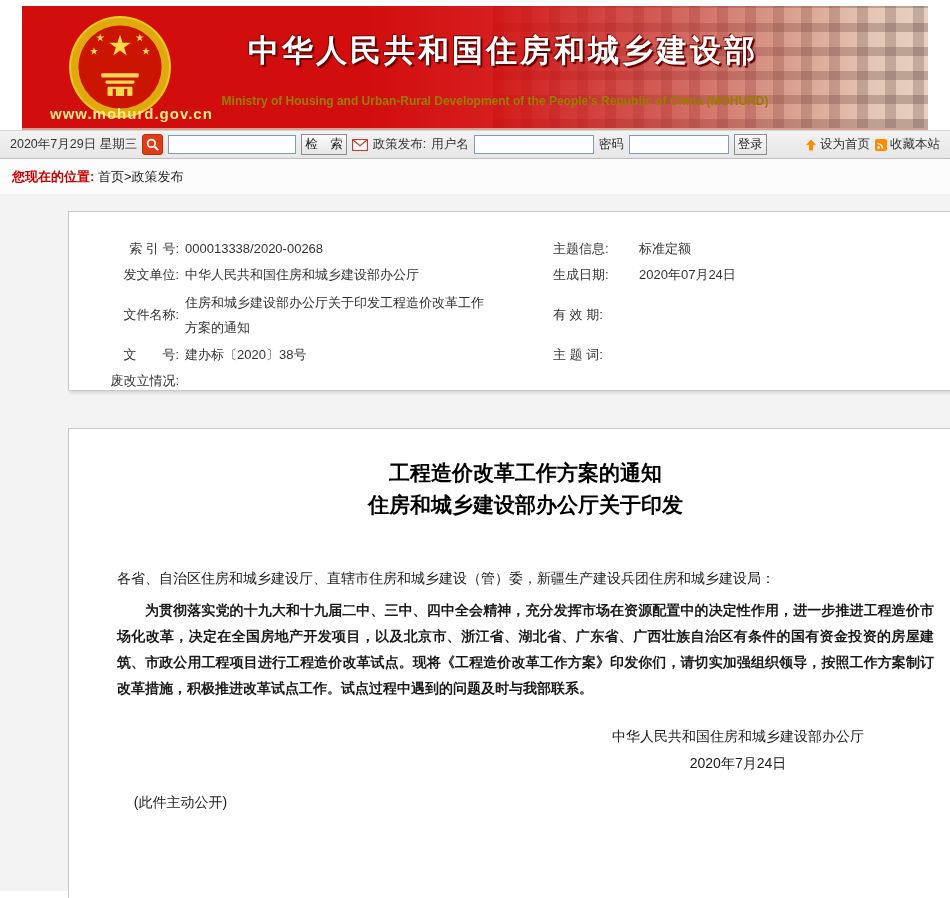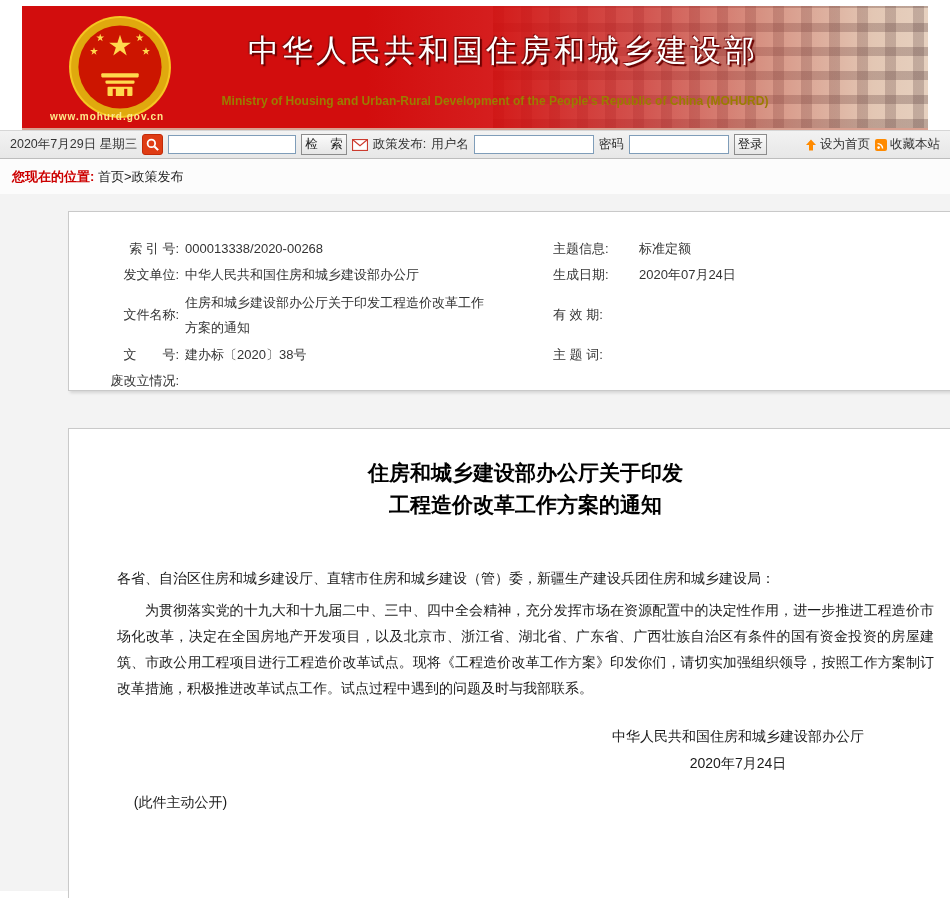--- a/index.html
+++ b/index.html
@@ -22,25 +22,25 @@
   .banner .red-wash{
     position:absolute;inset:0;
     background:linear-gradient(90deg,
       #d20d0d 0%, #d20d0d 38%, rgba(210,13,13,.93) 52%,
       rgba(202,32,32,.72) 68%, rgba(195,70,55,.45) 82%,
       rgba(205,130,95,.15) 94%, rgba(210,160,120,.05) 100%);
   }
   .emblem{position:absolute;left:46px;top:9px;width:104px;height:104px;z-index:3;}
   .site-url{
     position:absolute;left:28px;bottom:6px;z-index:3;
-    color:#ffe98a;font-weight:bold;font-size:10px;letter-spacing:1px;
+    color:#ffe98a;font-weight:bold;font-size:15px;letter-spacing:1px;
   }
   .site-title{
     position:absolute;left:226px;top:24px;z-index:3;white-space:nowrap;
-    font-size:31px;font-weight:normal;color:#ffffff;letter-spacing:3px;
+    font-size:31px;font-weight:bold;color:#ffffff;letter-spacing:3px;
     text-shadow:0 0 2px #5a0000, 2px 2px 1px #6a0000, -1px -1px 0 #8a1010;
   }
   .site-subtitle{
     position:absolute;left:170px;right:130px;top:88px;z-index:3;text-align:center;
     color:#9a7d00;font-weight:bold;font-size:12px;white-space:nowrap;
   }
   
   .toolbar{
     height:27px;display:flex;align-items:center;gap:5px;padding:0 10px;
     background:linear-gradient(#f2f2f2,#e7e7e7);
@@ -85,21 +85,21 @@
   .m-value.wrap{white-space:normal;max-width:308px;line-height:25px;padding:2px 0;}
   
   .panel.doc{
     margin-top:37px;height:476px;padding:28px 30px 0 48px;
     font-size:14px;color:#1a1a1a;position:relative;overflow:hidden;
   }
   .doc-title{
     text-align:center;font-weight:bold;font-size:21px;line-height:32px;color:#000;
   }
   .salutation{margin-top:44px;line-height:26px;}
-  .body-par{margin-top:6px;line-height:26px;text-align:justify;text-indent:2em;}
+  .body-par{margin-top:6px;line-height:26px;text-align:justify;text-indent:2em;font-weight:bold;}
   .contact{margin-top:12px;text-indent:2em;line-height:26px;}
   .signature{
     margin:22px 70px 0 auto;width:max-content;text-align:center;line-height:27px;
   }
   .note{margin-top:12px;padding-left:1.2em;line-height:26px;}
 </style>
 </head>
 <body>
 
 <div class="banner">
@@ -206,22 +206,22 @@
     <div class="m-row">
       <div class="m-label">废改立情况:</div>
       <div class="m-value"></div>
       <div></div>
       <div></div>
     </div>
   </div>
 
   <div class="panel doc">
     <div class="doc-title">
+      <div>工程造价改革工作方案的通知</div>
       <div>住房和城乡建设部办公厅关于印发</div>
-      <div>工程造价改革工作方案的通知</div>
     </div>
 
     <div class="salutation">各省、自治区住房和城乡建设厅、直辖市住房和城乡建设（管）委，新疆生产建设兵团住房和城乡建设局：</div>
     <div class="body-par">为贯彻落实党的十九大和十九届二中、三中、四中全会精神，充分发挥市场在资源配置中的决定性作用，进一步推进工程造价市场化改革，决定在全国房地产开发项目，以及北京市、浙江省、湖北省、广东省、广西壮族自治区有条件的国有资金投资的房屋建筑、市政公用工程项目进行工程造价改革试点。现将《工程造价改革工作方案》印发你们，请切实加强组织领导，按照工作方案制订改革措施，积极推进改革试点工作。试点过程中遇到的问题及时与我部联系。</div>
 
     <div class="signature">
       <div>中华人民共和国住房和城乡建设部办公厅</div>
       <div>2020年7月24日</div>
     </div>
 

